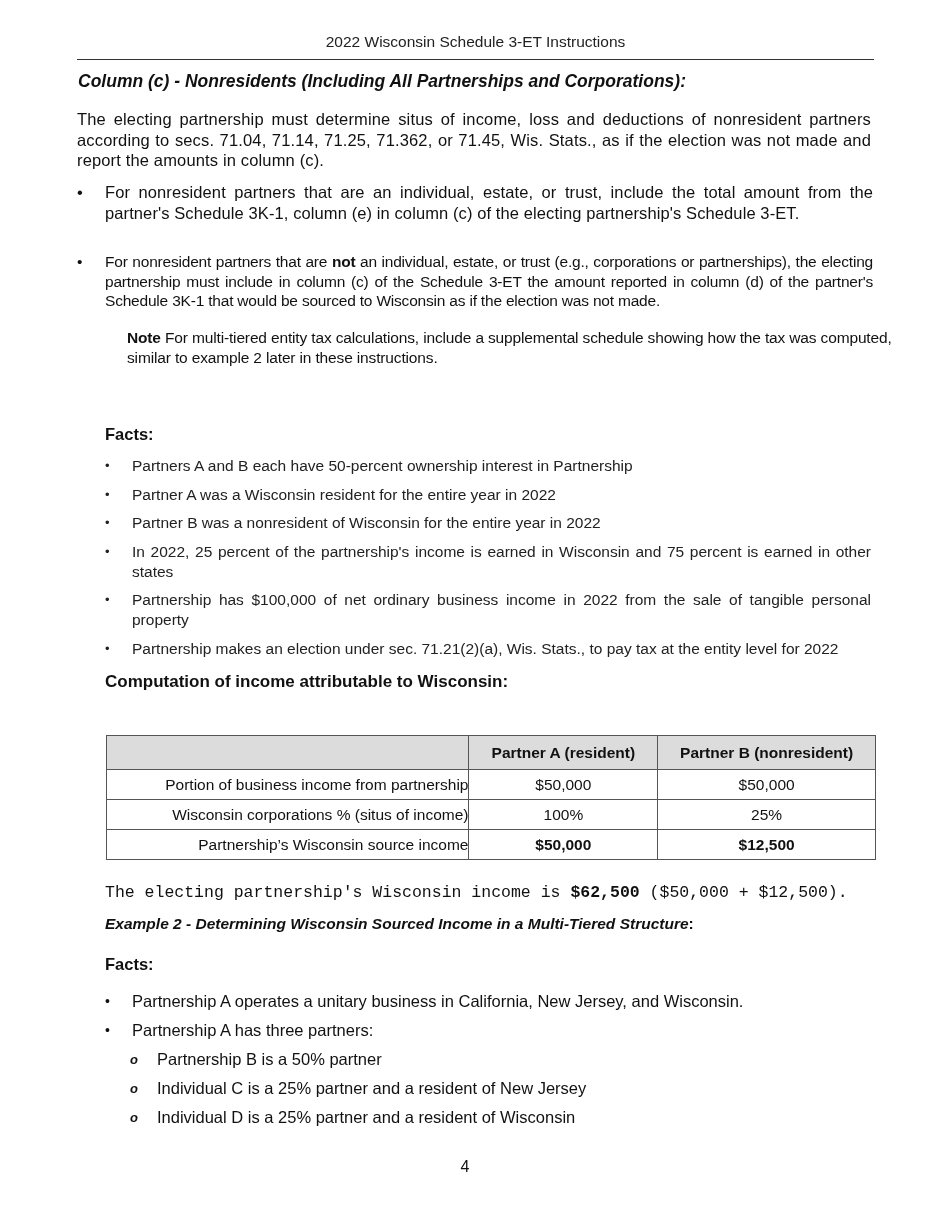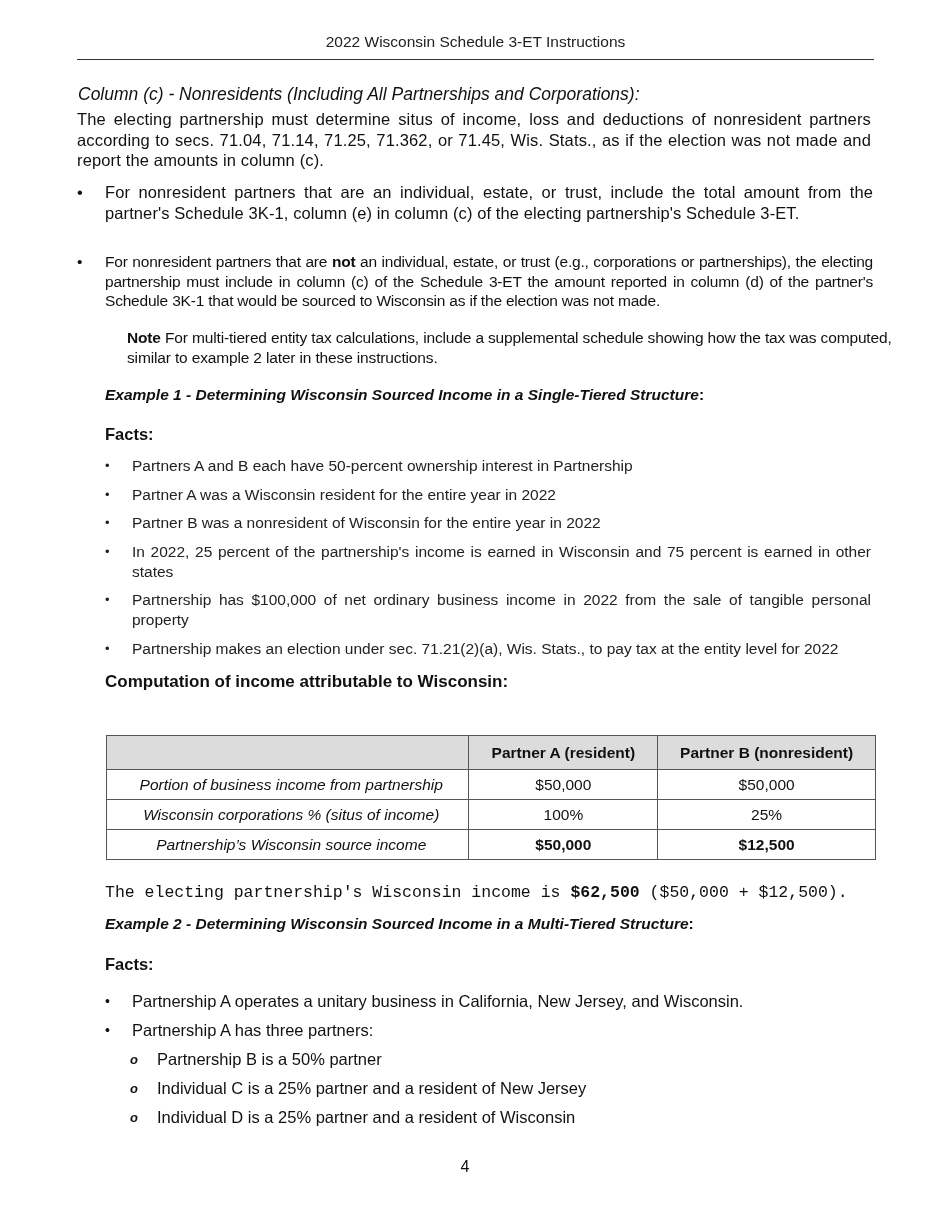--- a/index.html
+++ b/index.html
@@ -8,21 +8,21 @@
     font-family: "Liberation Sans", sans-serif; color: #111;
   }
   .page { position: absolute; left: 0; top: 0; width: 950px; height: 1230px; }
   .header {
     position: absolute; left: 77px; top: 32px; width: 797px;
     text-align: center; font-size: 15.5px; color: #222;
     border-bottom: 1.3px solid #333; padding-bottom: 8px; line-height: 19px;
   }
   .abs { position: absolute; }
   .section-title {
-    left: 78px; top: 84px; font-size: 17.5px; font-weight: normal; font-style: italic;
+    left: 78px; top: 71px; font-size: 17.5px; font-weight: bold; font-style: italic;
   }
   .intro {
     left: 77px; top: 109px; width: 794px; font-size: 16.5px; line-height: 20.5px;
     text-align: justify; letter-spacing: 0.15px;
   }
   .bullet-block { left: 77px; width: 796px; }
   .bl { position: relative; padding-left: 28px; text-align: justify; }
   .bl .dot { position: absolute; left: 0; top: 0; }
   .b1 { top: 182px; font-size: 16.5px; line-height: 20.5px; letter-spacing: 0.1px; }
   .b2 { top: 252px; font-size: 15.5px; line-height: 19.5px; letter-spacing: -0.2px; }
@@ -46,21 +46,21 @@
     border-collapse: collapse; font-size: 15.5px;
   }
   table.calc td, table.calc th { border: 1.3px solid #555; height: 29px; padding: 0; }
   table.calc th {
     height: 33px; font-weight: bold; text-align: center;
     background-color: #dcdcdc;
     background-image: radial-gradient(#bdbdbd 0.6px, transparent 0.7px);
     background-size: 4px 4px;
     margin-top: 20px;
   }
-  table.calc td.label { padding-left: 7px; text-align: center; font-style: italic; }
+  table.calc td.label { padding-left: 7px; text-align: right; }
   table.calc td.val { text-align: center; }
   table.calc td.bold { font-weight: bold; }
   .summary { left: 105px; top: 883px; font-size: 16.5px; font-family: Liberation Mono, monospace; }
   .ex2-list { left: 105px; top: 991px; width: 766px; font-size: 16.5px; }
   .ex2-list .item { position: relative; padding-left: 27px; line-height: 20px; margin-bottom: 9px; }
   .ex2-list .item .dot { position: absolute; left: 0; top: 0; font-size: 14px; }
   .ex2-list .sub { position: relative; padding-left: 52px; line-height: 20px; margin-bottom: 9px; }
   .ex2-list .sub .odot { position: absolute; left: 25px; top: 1px; font-style: italic; font-size: 13px; font-weight: bold; }
   .page-num { left: 0; width: 930px; top: 1158px; text-align: center; font-size: 16px; }
   b { font-weight: bold; }
@@ -87,23 +87,20 @@
     <div class="bl">
       <span class="dot">•</span>
       <span>For nonresident partners that are </span><b>not</b><span> an individual, estate, or trust (e.g., corporations or partnerships), the electing partnership must include in column (c) of the Schedule 3-ET the amount reported in column (d) of the partner's Schedule 3K-1 that would be sourced to Wisconsin as if the election was not made.</span>
     </div>
   </div>
 
   <div class="abs note">
     <b>Note</b><span> For multi-tiered entity tax calculations, include a supplemental schedule showing how the tax was computed, similar to example 2 later in these instructions.</span>
   </div>
 
-  <div class="abs ex-title ex1">
-    <span>Example 1 - Determining Wisconsin Sourced Income in a Single-Tiered Structure</span><span style="font-style:normal">:</span>
-  </div>
 
   <div class="abs facts facts1">Facts:</div>
 
   <div class="abs facts-list">
     <div class="item"><span class="dot">•</span><span>Partners A and B each have 50-percent ownership interest in Partnership</span></div>
     <div class="item"><span class="dot">•</span><span>Partner A was a Wisconsin resident for the entire year in 2022</span></div>
     <div class="item"><span class="dot">•</span><span>Partner B was a nonresident of Wisconsin for the entire year in 2022</span></div>
     <div class="item"><span class="dot">•</span><span>In 2022, 25 percent of the partnership's income is earned in Wisconsin and 75 percent is earned in other states</span></div>
     <div class="item"><span class="dot">•</span><span>Partnership has $100,000 of net ordinary business income in 2022 from the sale of tangible personal property</span></div>
     <div class="item"><span class="dot">•</span><span>Partnership makes an election under sec. 71.21(2)(a), Wis. Stats., to pay tax at the entity level for 2022</span></div>

